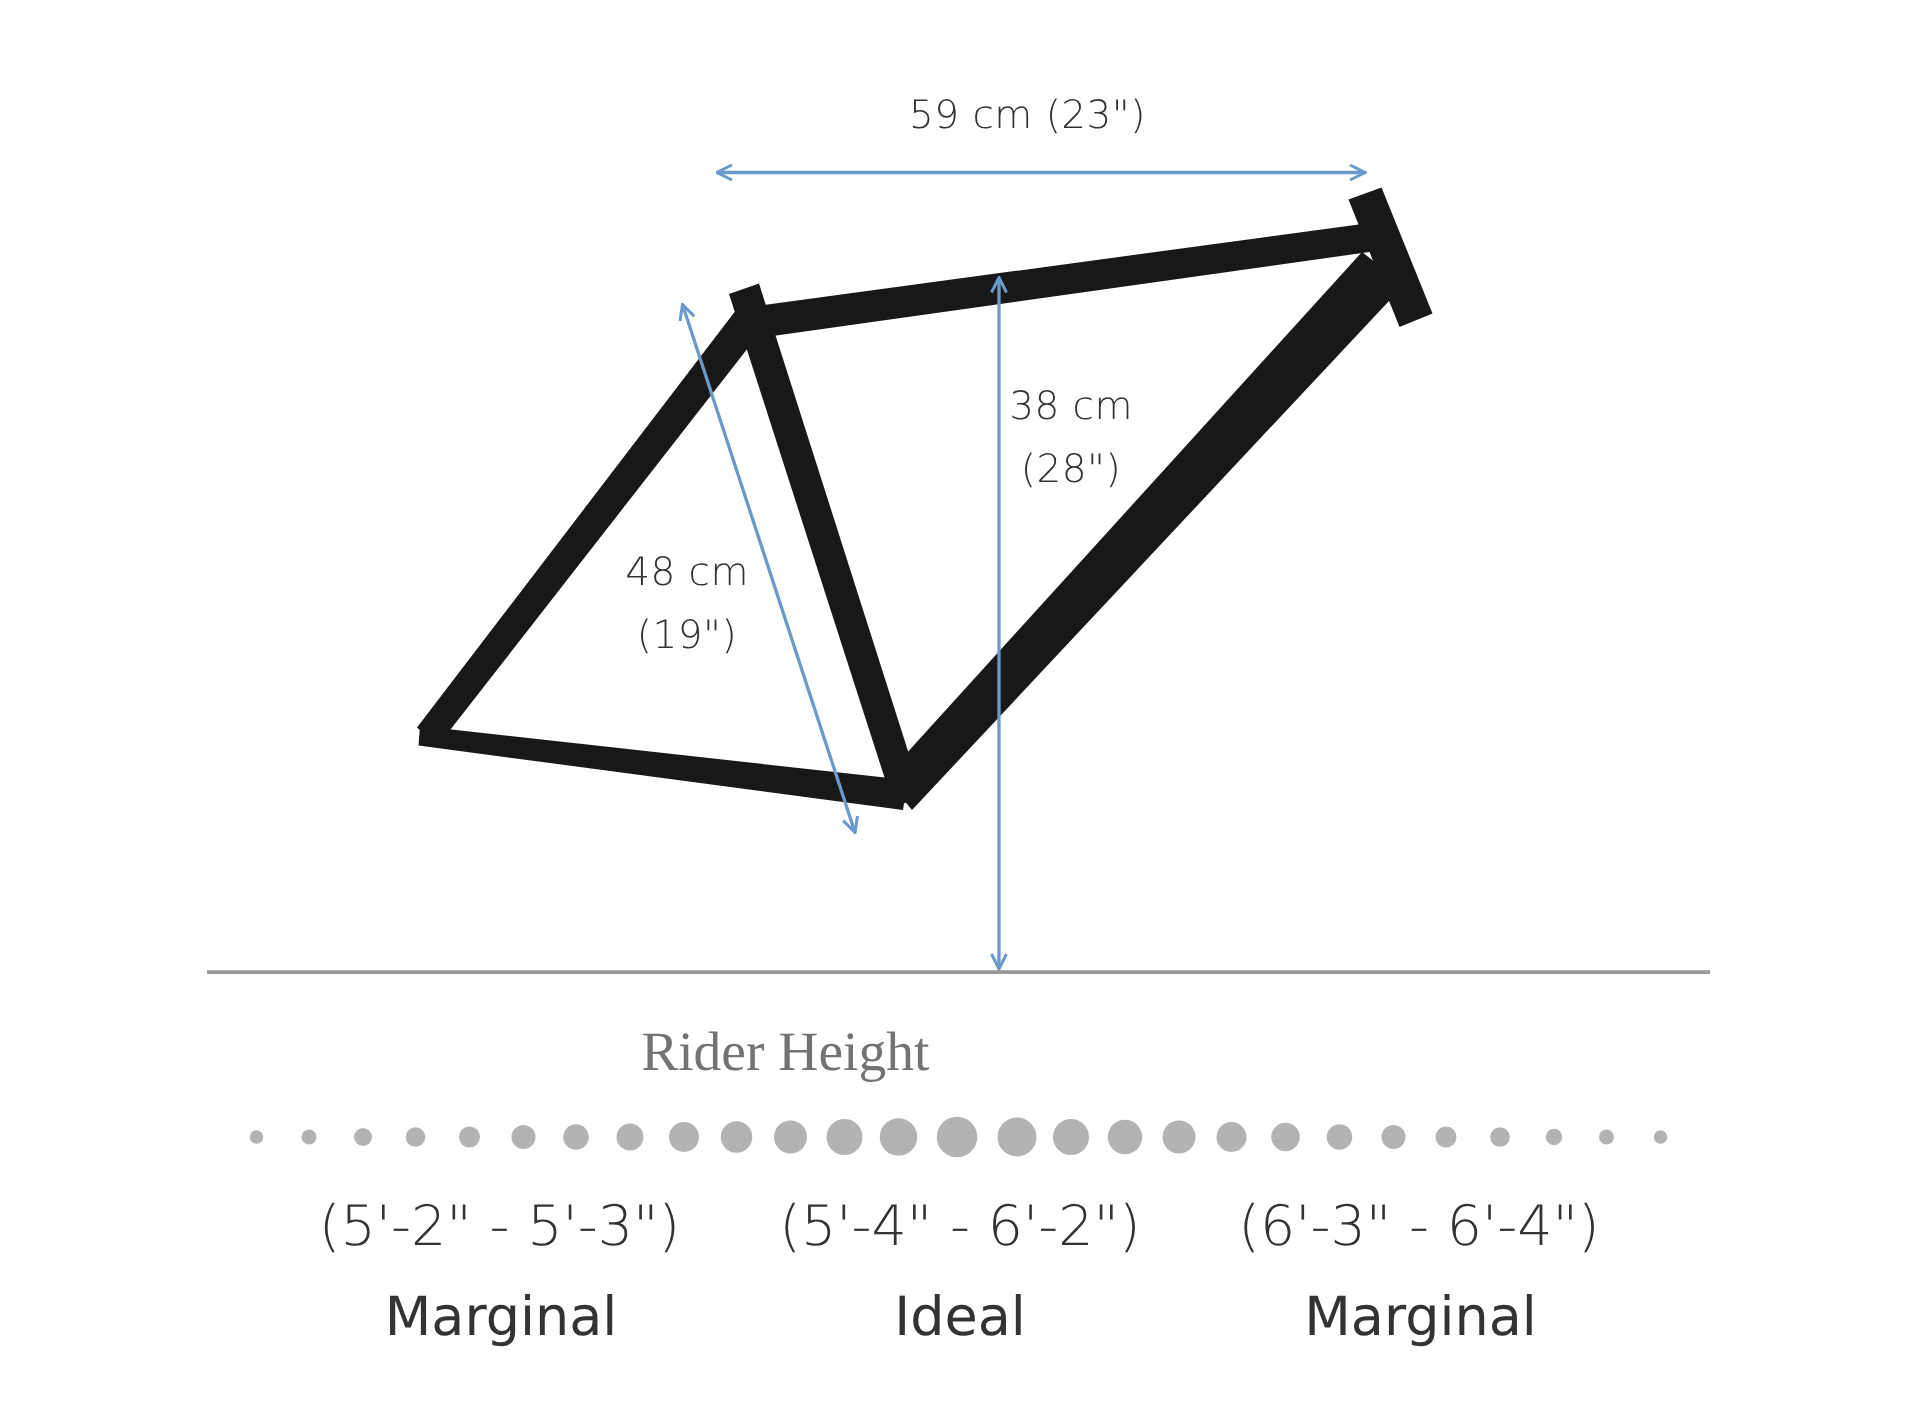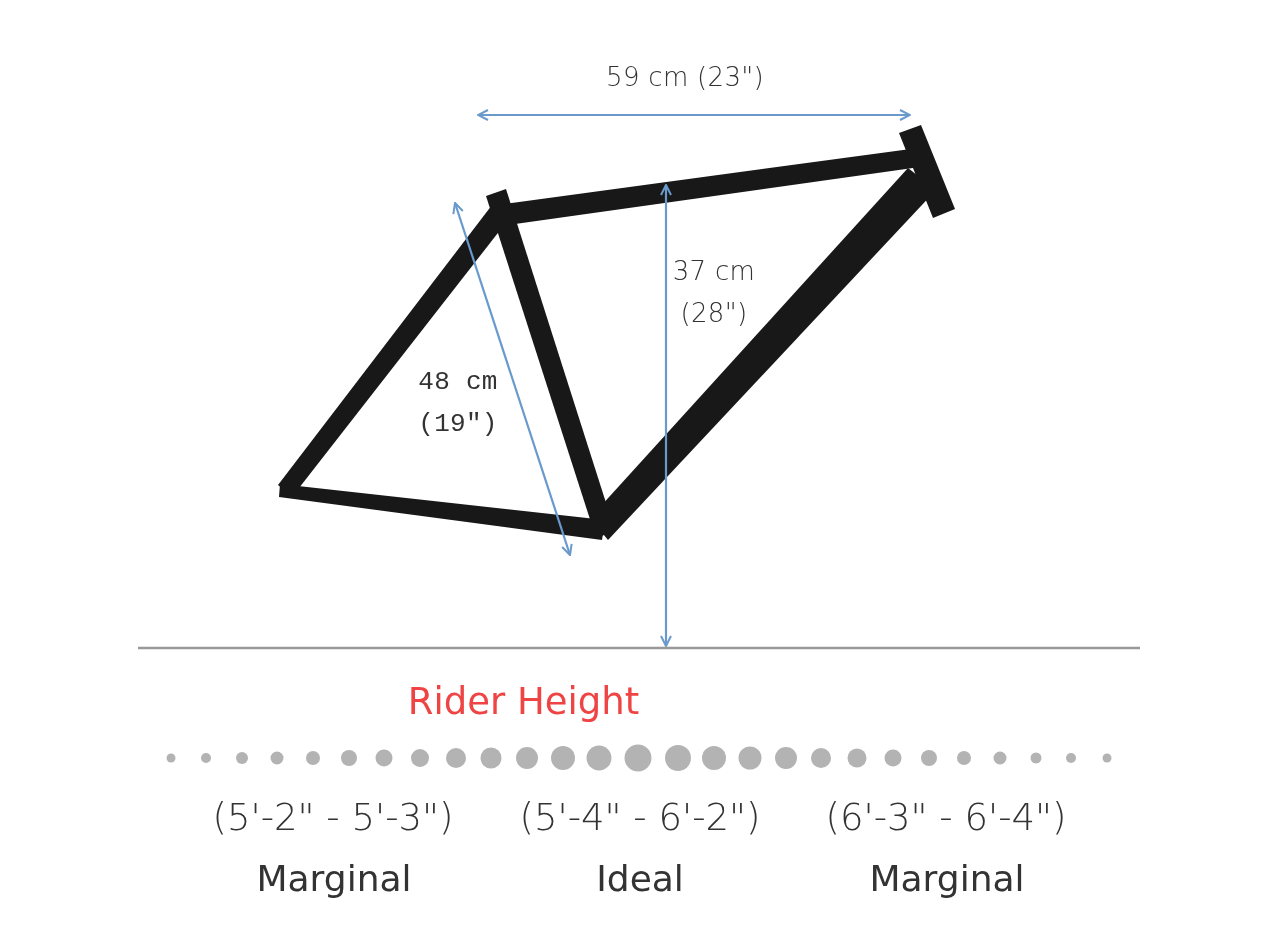--- a/index.html
+++ b/index.html
@@ -2,23 +2,23 @@
 <html><head>
 <meta charset="utf-8">
 <style>
   html, body { margin: 0; padding: 0; background: #ffffff; }
   body { width: 1280px; height: 950px; position: relative; overflow: hidden;
          font-family: "DejaVu Sans", "Liberation Sans", sans-serif; color: #2b2b2b; }
   #stage { position: absolute; left: 0; top: 0; width: 1280px; height: 950px; }
   .label { position: absolute; font-weight: 300; color: #333333; white-space: nowrap; text-align: center; }
   .dim { font-size: 26px; line-height: 42px; letter-spacing: 0.3px; }
   #dim-top { left: 0; width: 1370px; top: 56px; }
-  #dim-seat { left: 398px; width: 120px; top: 361px; font-family: Liberation Mono, monospace; }
+  #dim-seat { left: 398px; width: 120px; top: 361px; }
   #dim-stand { left: 654px; width: 120px; top: 250px; }
-  #rider-title { left: 0; width: 1047px; top: 680px; font-size: 37px; font-weight: 400; color: #ef4444; }
+  #rider-title { left: 0; width: 1047px; top: 680px; font-size: 37px; font-weight: 400; color: #737373; font-family: Liberation Serif, serif; }
   .range { top: 796px; font-size: 37px; width: 320px; color: #333; font-weight: 300; }
   .verdict { top: 858px; font-size: 36px; width: 320px; color: #333; font-weight: 400; }
   #range-0 { left: 173px; } #range-1 { left: 480px; } #range-2 { left: 786px; }
   #verdict-0 { left: 174px; } #verdict-1 { left: 480px; } #verdict-2 { left: 787px; }
 </style>
 </head>
 <body>
 
 <div id="stage">
   <svg width="1280" height="950" viewBox="0 0 1280 950" style="position:absolute;left:0;top:0;">
@@ -83,21 +83,21 @@
   </svg>
 
   <div id="dim-top" class="label dim">59 cm (23")</div>
 
   <div id="dim-seat" class="label dim">
     <div>48 cm</div>
     <div>(19")</div>
   </div>
 
   <div id="dim-stand" class="label dim">
-    <div>37 cm</div>
+    <div>38 cm</div>
     <div>(28")</div>
   </div>
 
   <div id="rider-title" class="label">Rider Height</div>
 
   <div id="range-0" class="label range">(5'-2" - 5'-3")</div>
   <div id="range-1" class="label range">(5'-4" - 6'-2")</div>
   <div id="range-2" class="label range">(6'-3" - 6'-4")</div>
 
   <div id="verdict-0" class="label verdict">Marginal</div>

